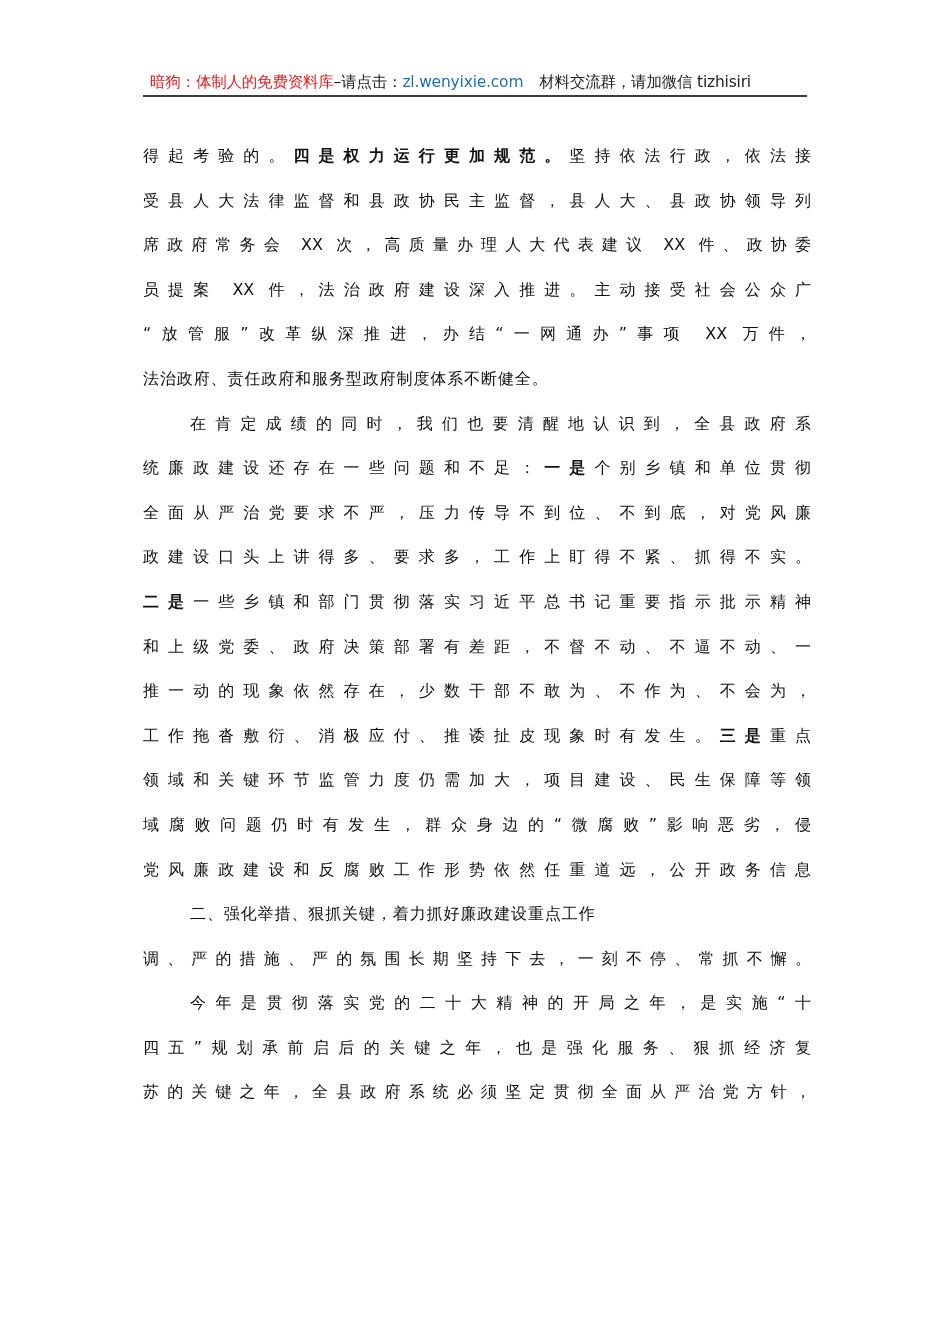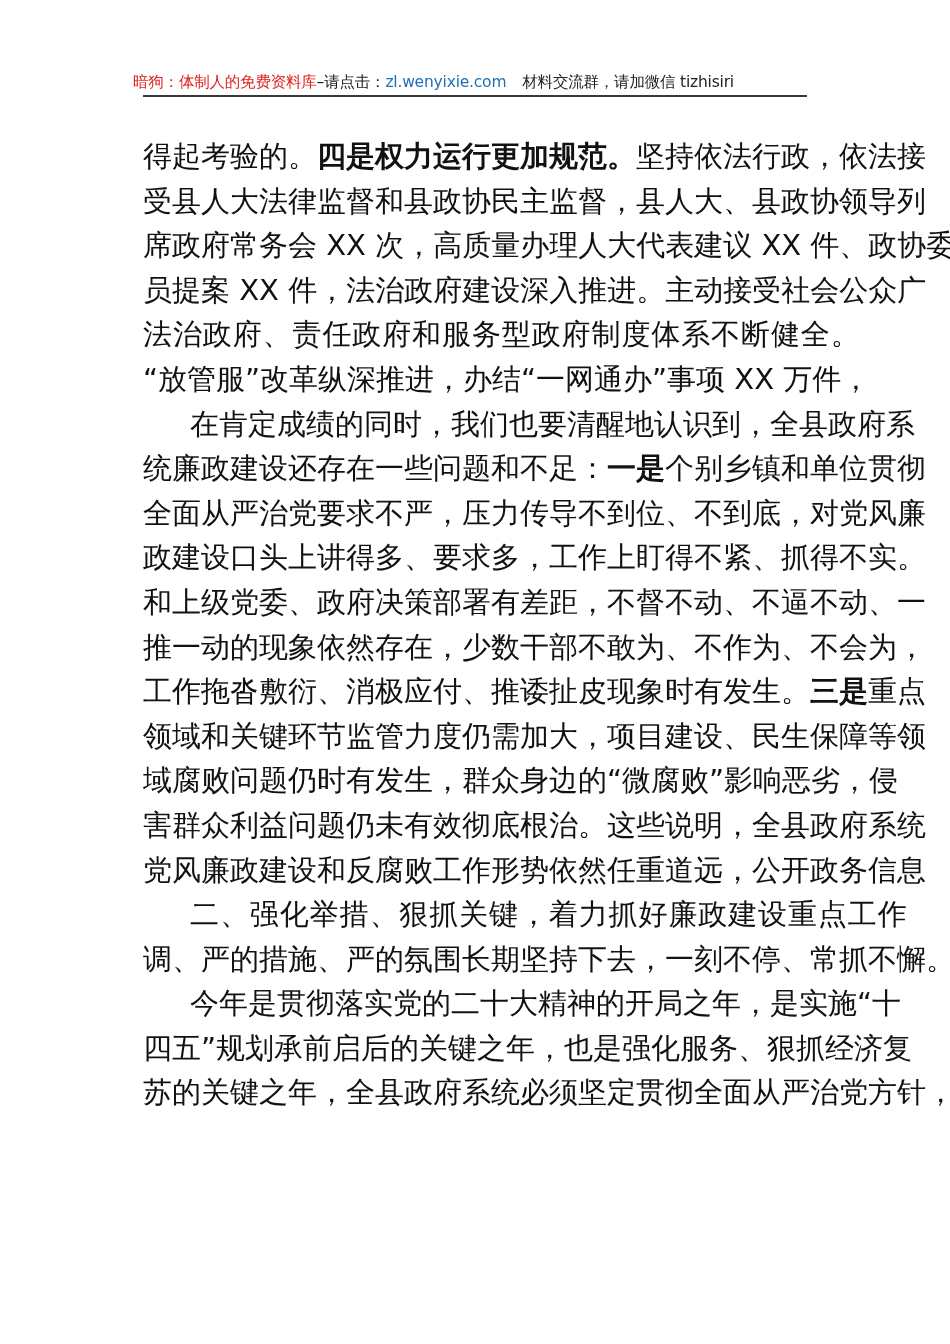--- a/index.html
+++ b/index.html
@@ -10,21 +10,21 @@
     body {
       width: 950px;
       height: 1344px;
       position: relative;
       overflow: hidden;
       font-family: "DejaVu Sans", "Liberation Sans", sans-serif;
       color: #1a1a1a;
     }
     .page-header {
       position: absolute;
-      left: 133px;
+      left: 150px;
       top: 70px;
       width: 663px;
       height: 24px;
       white-space: nowrap;
       font-size: 15.5px;
       line-height: 24px;
       letter-spacing: -0.2px;
     }
     .page-header .red { color: #e02020; }
     .page-header .dark { color: #222222; }
@@ -39,21 +39,21 @@
       background: #3a3a3a;
     }
     .body-text {
       position: absolute;
       left: 143px;
       top: 134px;
       width: 668px;
     }
     .line {
       height: 44.6px;
-      font-size: 29px;
+      font-size: 16px;
       line-height: 44.6px;
       white-space: nowrap;
       letter-spacing: 0.9px;
       color: #111111;
     }
     .line.justify {
       text-align: justify;
       text-align-last: justify;
       letter-spacing: 0;
     }
@@ -66,31 +66,31 @@
 <div class="page-header">
   <span class="red">暗狗：体制人的免费资料库</span><span class="dark">–请点击：</span><span class="blue">zl.wenyixie.com</span><span class="gap"></span><span class="dark">材料交流群，请加微信 tizhisiri</span>
 </div>
 <div class="header-rule"></div>
 
 <div class="body-text" id="body-text">
     <div class="line justify"><span>得起考验的。</span><span class="bold">四是权力运行更加规范。</span><span>坚持依法行政，依法接</span></div>
     <div class="line justify"><span>受县人大法律监督和县政协民主监督，县人大、县政协领导列</span></div>
     <div class="line justify"><span>席政府常务会 XX 次，高质量办理人大代表建议 XX 件、政协委</span></div>
     <div class="line justify"><span>员提案 XX 件，法治政府建设深入推进。主动接受社会公众广</span></div>
+    <div class="line justify"><span>“放管服”改革纵深推进，办结“一网通办”事项 XX 万件，</span></div>
     <div class="line"><span>法治政府、责任政府和服务型政府制度体系不断健全。</span></div>
-    <div class="line justify"><span>“放管服”改革纵深推进，办结“一网通办”事项 XX 万件，</span></div>
     <div class="line justify indent"><span>在肯定成绩的同时，我们也要清醒地认识到，全县政府系</span></div>
     <div class="line justify"><span>统廉政建设还存在一些问题和不足：</span><span class="bold">一是</span><span>个别乡镇和单位贯彻</span></div>
     <div class="line justify"><span>全面从严治党要求不严，压力传导不到位、不到底，对党风廉</span></div>
     <div class="line justify"><span>政建设口头上讲得多、要求多，工作上盯得不紧、抓得不实。</span></div>
+    <div class="line justify"><span class="bold">二是</span><span>一些乡镇和部门贯彻落实习近平总书记重要指示批示精神</span></div>
     <div class="line justify"><span>和上级党委、政府决策部署有差距，不督不动、不逼不动、一</span></div>
     <div class="line justify"><span>推一动的现象依然存在，少数干部不敢为、不作为、不会为，</span></div>
     <div class="line justify"><span>工作拖沓敷衍、消极应付、推诿扯皮现象时有发生。</span><span class="bold">三是</span><span>重点</span></div>
     <div class="line justify"><span>领域和关键环节监管力度仍需加大，项目建设、民生保障等领</span></div>
     <div class="line justify"><span>域腐败问题仍时有发生，群众身边的“微腐败”影响恶劣，侵</span></div>
-    <div class="line justify"><span>害群众利益问题仍未有效彻底根治。这些说明，全县政府系统</span></div>
     <div class="line justify"><span>党风廉政建设和反腐败工作形势依然任重道远，公开政务信息</span></div>
     <div class="line indent"><span>二、强化举措、狠抓关键，着力抓好廉政建设重点工作</span></div>
     <div class="line justify"><span>调、严的措施、严的氛围长期坚持下去，一刻不停、常抓不懈。</span></div>
     <div class="line justify indent"><span>今年是贯彻落实党的二十大精神的开局之年，是实施“十</span></div>
     <div class="line justify"><span>四五”规划承前启后的关键之年，也是强化服务、狠抓经济复</span></div>
     <div class="line justify"><span>苏的关键之年，全县政府系统必须坚定贯彻全面从严治党方针，</span></div>
   </div>
 
 </body></html>

